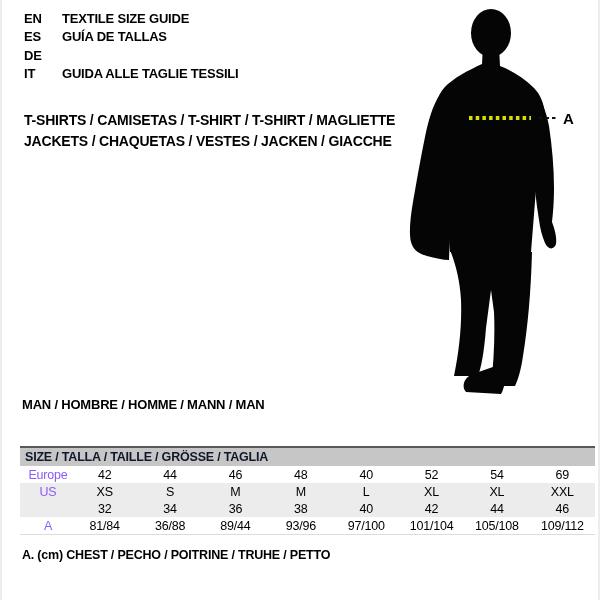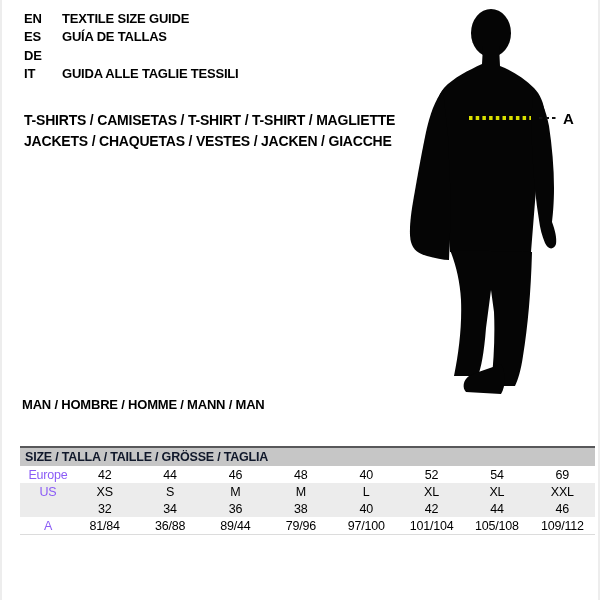--- a/index.html
+++ b/index.html
@@ -153,23 +153,24 @@
           <td>40</td>
           <td>42</td>
           <td>44</td>
           <td>46</td>
         </tr>
         <tr>
           <td class="rowlabel">A</td>
           <td>81/84</td>
           <td>36/88</td>
           <td>89/44</td>
-          <td>79/96</td>
+          <td>93/96</td>
           <td>97/100</td>
           <td>101/104</td>
           <td>105/108</td>
           <td>109/112</td>
         </tr>
       </tbody>
   </table>
 
+  <div class="footnote">A. (cm) CHEST / PECHO / POITRINE / TRUHE / PETTO</div>
 
 </div>
 
 </body></html>

